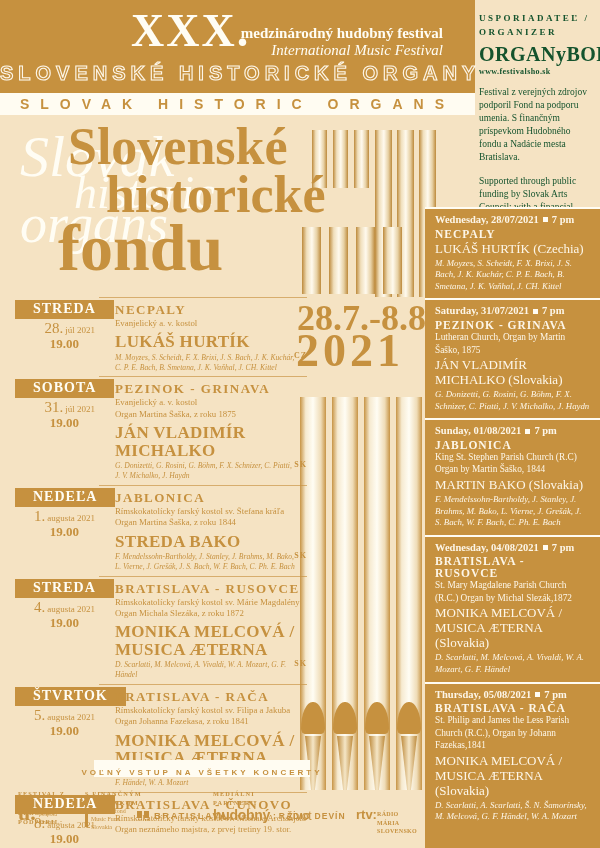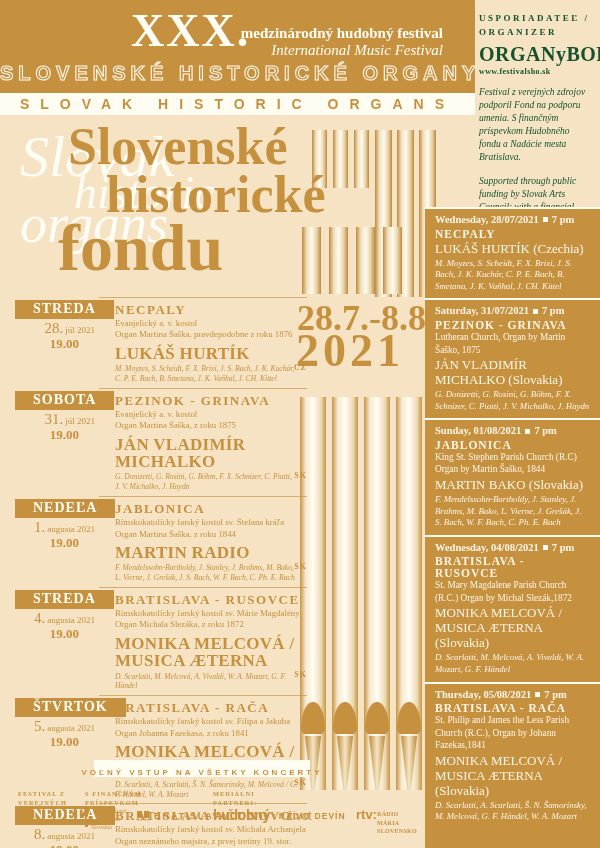--- a/index.html
+++ b/index.html
@@ -16,21 +16,21 @@
     color:transparent;-webkit-text-stroke:1.1px #fdf6e8;white-space:nowrap;}
   .strip{position:absolute;left:0;top:93px;width:475px;height:22px;background:#fffcf2;
     display:flex;align-items:center;justify-content:center;}
   .strip-text{font-family:"Liberation Sans",sans-serif;font-weight:bold;font-size:14px;
     letter-spacing:11px;color:#c6913f;white-space:nowrap;}
   
   .organizer{position:absolute;left:479px;top:12px;width:112px;color:#14532d;}
   .org-label{font-size:9px;font-weight:bold;letter-spacing:2.5px;line-height:1.55;}
   .org-name{font-size:20px;font-weight:bold;margin-top:3px;letter-spacing:0.5px;}
   .org-site{font-size:8px;font-weight:bold;letter-spacing:0.4px;margin-top:1px;}
-  .org-para{font-size:9.5px;line-height:1.38;margin-top:10px;font-style:italic;}
+  .org-para{font-size:9.5px;line-height:1.38;margin-top:10px;}
   
   .tw{position:absolute;color:#fffdf4;font-style:italic;z-index:1;line-height:1;}
   .tg{position:absolute;color:#c6913f;font-weight:bold;z-index:2;line-height:1;}
   .tw1{left:20px;top:128px;font-size:58px;}
   .tw2{left:74px;top:170px;font-size:46px;}
   .tw3{left:20px;top:197px;font-size:54px;}
   .tg1{left:68px;top:121px;font-size:52px;}
   .tg2{left:106px;top:169px;font-size:52px;}
   .tg3{left:58px;top:215px;font-size:66px;}
   
@@ -156,21 +156,20 @@
     <div class="cblock">
       <div class="crule"></div>
       <div>
         <div class="cday">STREDA</div>
         <div class="cdate"><span class="cdnum">28.</span><span class="cdrest">júl 2021</span></div>
         <div class="ctime">19.00</div>
       </div>
       <div>
         <div class="cloc">NECPALY</div>
         <div class="cven">Evanjelický a. v. kostol</div>
-        <div class="cven">Organ Martina Šaška, pravdepodobne z roku 1876</div>
         <div class="cperf">LUKÁŠ HURTÍK</div>
         <div class="ccomp">M. Moyzes, S. Scheidt, F. X. Brixi, J. S. Bach, J. K. Kuchár, C. P. E. Bach, B. Smetana, J. K. Vaňhal, J. CH. Kittel</div>
       </div>
       <div class="ccc">CZ</div>
     </div>
 
     <div class="cblock">
       <div class="crule"></div>
       <div>
         <div class="cday">SOBOTA</div>
@@ -191,21 +190,21 @@
       <div class="crule"></div>
       <div>
         <div class="cday">NEDEĽA</div>
         <div class="cdate"><span class="cdnum">1.</span><span class="cdrest">augusta 2021</span></div>
         <div class="ctime">19.00</div>
       </div>
       <div>
         <div class="cloc">JABLONICA</div>
         <div class="cven">Rímskokatolícky farský kostol sv. Štefana kráľa</div>
         <div class="cven">Organ Martina Šaška, z roku 1844</div>
-        <div class="cperf">MARTIN RADIO</div>
+        <div class="cperf">STREDA BAKO</div>
         <div class="ccomp">F. Mendelssohn-Bartholdy, J. Stanley, J. Brahms, M. Bako, L. Vierne, J. Grešák, J. S. Bach, W. F. Bach, C. Ph. E. Bach</div>
       </div>
       <div class="ccc">SK</div>
     </div>
 
     <div class="cblock">
       <div class="crule"></div>
       <div>
         <div class="cday">STREDA</div>
         <div class="cdate"><span class="cdnum">4.</span><span class="cdrest">augusta 2021</span></div>

